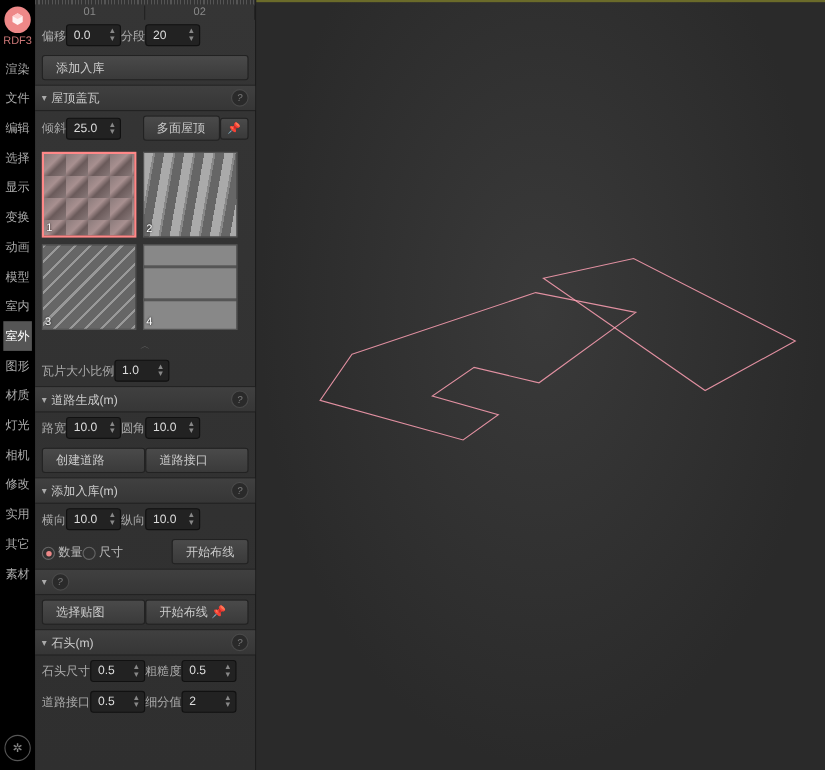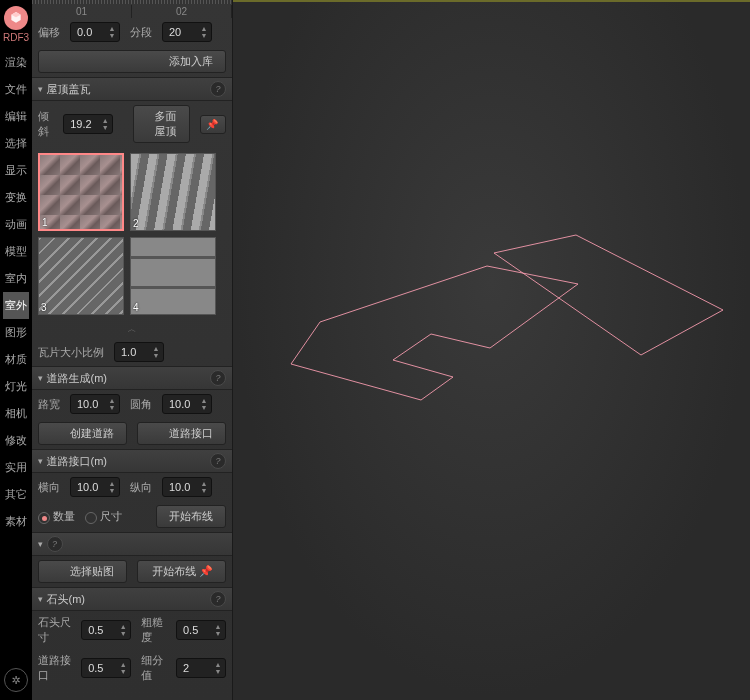--- a/index.html
+++ b/index.html
@@ -9,27 +9,27 @@
 .logo svg{width:16px;height:16px}
 .ltxt{font-size:10px;color:#c77;margin-bottom:6px}
 .litem{font-size:11px;color:#aaa;padding:6px 2px;cursor:pointer;text-align:left;width:100%;box-sizing:border-box}
 .litem.active{color:#fff;background:#555}
 .leftbar .spacer{flex:1}
 .gear{width:22px;height:22px;border:1px solid #555;border-radius:50%;display:flex;align-items:center;justify-content:center;margin-bottom:8px;cursor:pointer;color:#888}
 .panel{width:200px;background:linear-gradient(#353535,#2f2f2f);flex-shrink:0;display:flex;flex-direction:column;border-right:1px solid #1a1a1a}
 .topstrip{height:4px;background:repeating-linear-gradient(90deg,#555 0 1px,#333 1px 3px)}
 .tabs{display:flex;height:14px;align-items:center}
 .tab{flex:1;text-align:center;font-size:10px;color:#888;border-right:1px solid #222;padding:1px 0}
-.row{display:flex;align-items:center;padding:4px 6px;gap:10px}
+.row{display:flex;align-items:center;padding:4px 6px;gap:0}
 .lbl{color:#aaa;font-size:11px}
 .spin{display:flex;align-items:center;background:#222;border:1px solid #111;border-radius:3px;height:18px;padding:0 2px 0 6px}
 .spin .val{color:#ddd;font-size:11px;min-width:28px}
 .spin .arr{display:flex;flex-direction:column;margin-left:2px}
 .spin .arr span{width:10px;height:7px;display:flex;align-items:center;justify-content:center;color:#888;font-size:7px;line-height:1;cursor:pointer}
-.btn{background:linear-gradient(#4a4a4a,#3a3a3a);border:1px solid #222;border-radius:3px;color:#ccc;font-size:11px;padding:3px 12px;cursor:pointer;text-align:right}
+.btn{background:linear-gradient(#4a4a4a,#3a3a3a);border:1px solid #222;border-radius:3px;color:#ccc;font-size:11px;padding:3px 12px;cursor:pointer;text-align:left}
 .btn.wide{flex:1}
 .btn.pin{padding:3px 6px;font-size:10px}
 .section{border-top:1px solid #222}
 .shead{display:flex;align-items:center;background:linear-gradient(#404040,#363636);padding:3px 6px;border-bottom:1px solid #222;cursor:pointer}
 .shead .chev{font-size:9px;color:#aaa;margin-right:4px}
 .shead .title{flex:1;color:#ccc;font-size:11px}
 .shead .help{width:14px;height:14px;border-radius:50%;background:#2a2a2a;border:1px solid #4a4a4a;color:#777;font-size:9px;display:flex;align-items:center;justify-content:center;font-style:italic;cursor:pointer}
 .thumbs{display:flex;flex-wrap:wrap;gap:6px;padding:6px}
 .thumb{position:relative;width:86px;height:78px;border:1px solid #555;cursor:pointer;box-sizing:border-box;overflow:hidden}
 .thumb.sel{border:2px solid #f88}
@@ -111,21 +111,21 @@
 
   <div class="section">
     <div class="shead">
       <span class="chev">▾</span>
       <span class="title">屋顶盖瓦</span>
       <span class="help">?</span>
     </div>
     <div class="row">
       <span class="lbl">倾斜</span>
       <div class="spin">
-          <span class="val">19.2</span>
+          <span class="val">25.0</span>
           <span class="arr">
             <span>▲</span>
             <span>▼</span>
           </span>
         </div>
       <div style="flex:1"></div>
       <div class="btn">多面屋顶</div>
       <div class="btn pin">📌</div>
     </div>
     <div class="thumbs">
@@ -181,21 +181,21 @@
     </div>
     <div class="row">
       <div class="btn wide">创建道路</div>
       <div class="btn wide">道路接口</div>
     </div>
   </div>
 
   <div class="section">
     <div class="shead">
       <span class="chev">▾</span>
-      <span class="title">道路接口(m)</span>
+      <span class="title">添加入库(m)</span>
       <span class="help">?</span>
     </div>
     <div class="row">
       <span class="lbl">横向</span>
       <div class="spin">
           <span class="val">10.0</span>
           <span class="arr">
             <span>▲</span>
             <span>▼</span>
           </span>

